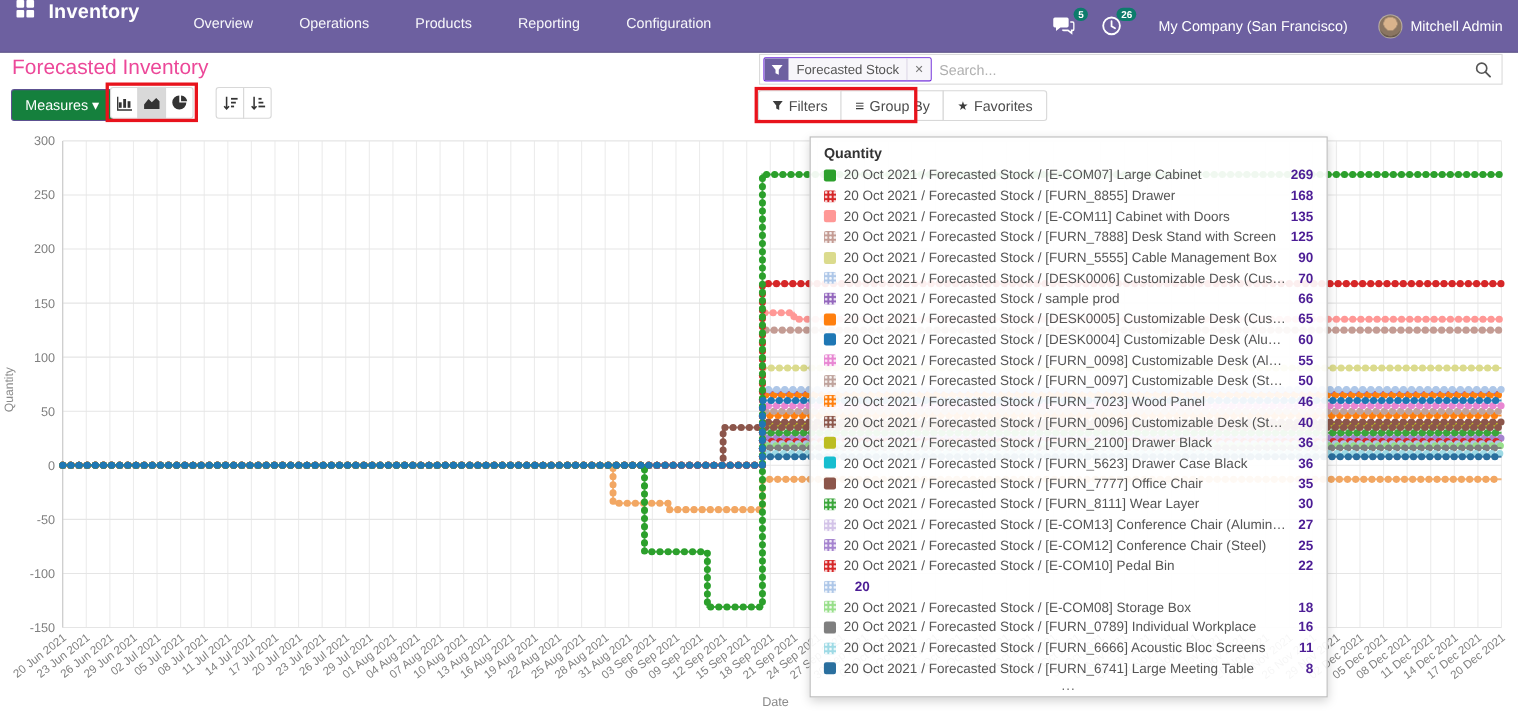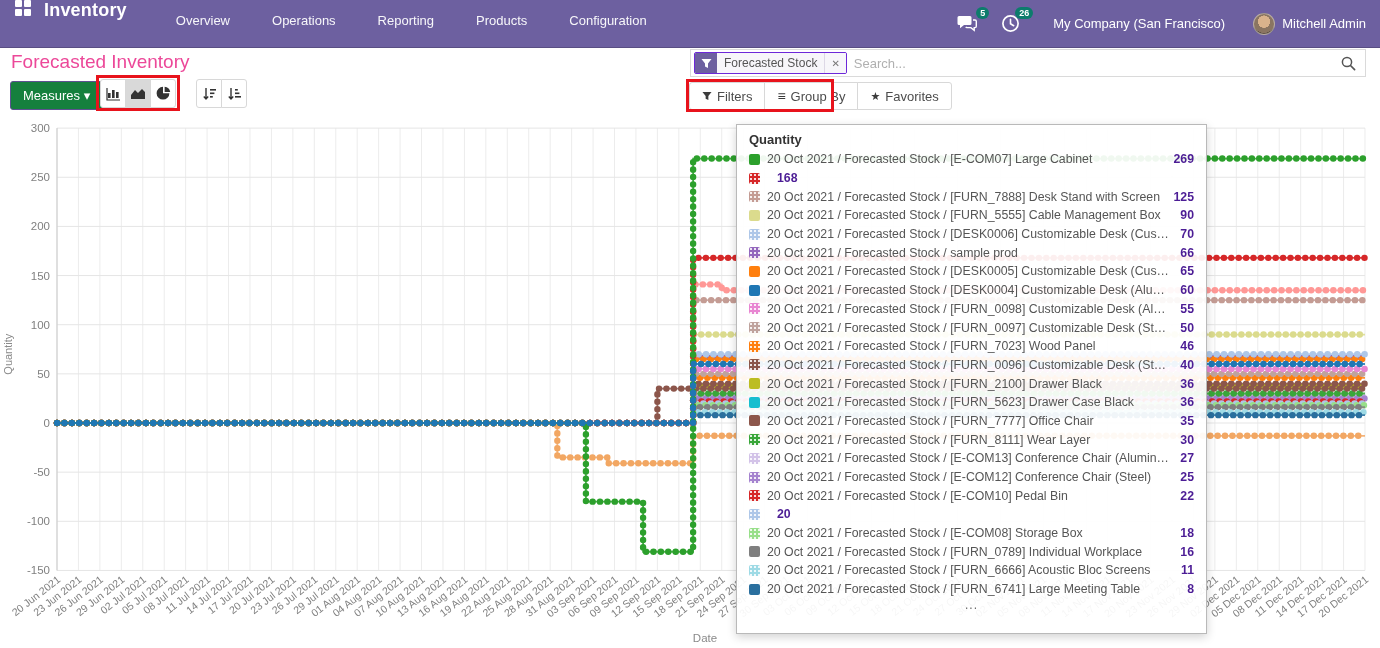--- a/index.html
+++ b/index.html
@@ -97,22 +97,22 @@
     <div class="apps-icon">
       <span></span>
         <span></span>
         <span></span>
         <span></span>
     </div>
     <div class="brand">Inventory</div>
     <div class="nav-items" id="nav-items">
         <span class="nav-item">Overview</span>
         <span class="nav-item">Operations</span>
+        <span class="nav-item">Products</span>
         <span class="nav-item">Reporting</span>
-        <span class="nav-item">Products</span>
         <span class="nav-item">Configuration</span>
       </div>
     <div class="nav-right">
       <div class="sys-icon">
         <svg width="20" height="19" viewBox="0 0 20 19">
           <path d="M2 2 h11 a1.5 1.5 0 0 1 1.5 1.5 v6 a1.5 1.5 0 0 1 -1.5 1.5 h-6 l-4 3.2 v-3.2 h-1 a1.5 1.5 0 0 1 -1.5 -1.5 v-6 A1.5 1.5 0 0 1 2 2 z" fill="#fff"></path>
           <path d="M16 6 h2 a1.3 1.3 0 0 1 1.3 1.3 v5 a1.3 1.3 0 0 1 -1.3 1.3 h-0.8 v2.6 l-3.3 -2.6 h-4 a1.3 1.3 0 0 1 -1.1 -0.7" fill="none" stroke="#fff" stroke-width="1.4"></path>
         </svg>
         <span class="badge">5</span>
       </div>
@@ -423,21 +423,27 @@
   <div class="tooltip" id="tooltip">
     <div class="tooltip-header">Quantity</div>
     <div id="tooltip-rows">
         <div class="t-row">
           <span class="swatch" style="background-color: rgb(44, 160, 44);"></span>
           <span class="t-label">20 Oct 2021 / Forecasted Stock / [E-COM07] Large Cabinet</span>
           <span class="t-value">269</span>
         </div>
         <div class="t-row">
           <span class="swatch dotted" style="background-color: rgb(214, 39, 40);"></span>
+          <span class="t-label">20 Oct 2021 / Forecasted Stock / [FURN_8855] Drawer</span>
           <span class="t-value">168</span>
+        </div>
+        <div class="t-row">
+          <span class="swatch" style="background-color: rgb(255, 152, 150);"></span>
+          <span class="t-label">20 Oct 2021 / Forecasted Stock / [E-COM11] Cabinet with Doors</span>
+          <span class="t-value">135</span>
         </div>
         <div class="t-row">
           <span class="swatch dotted" style="background-color: rgb(196, 156, 148);"></span>
           <span class="t-label">20 Oct 2021 / Forecasted Stock / [FURN_7888] Desk Stand with Screen</span>
           <span class="t-value">125</span>
         </div>
         <div class="t-row">
           <span class="swatch" style="background-color: rgb(219, 219, 141);"></span>
           <span class="t-label">20 Oct 2021 / Forecasted Stock / [FURN_5555] Cable Management Box</span>
           <span class="t-value">90</span>

